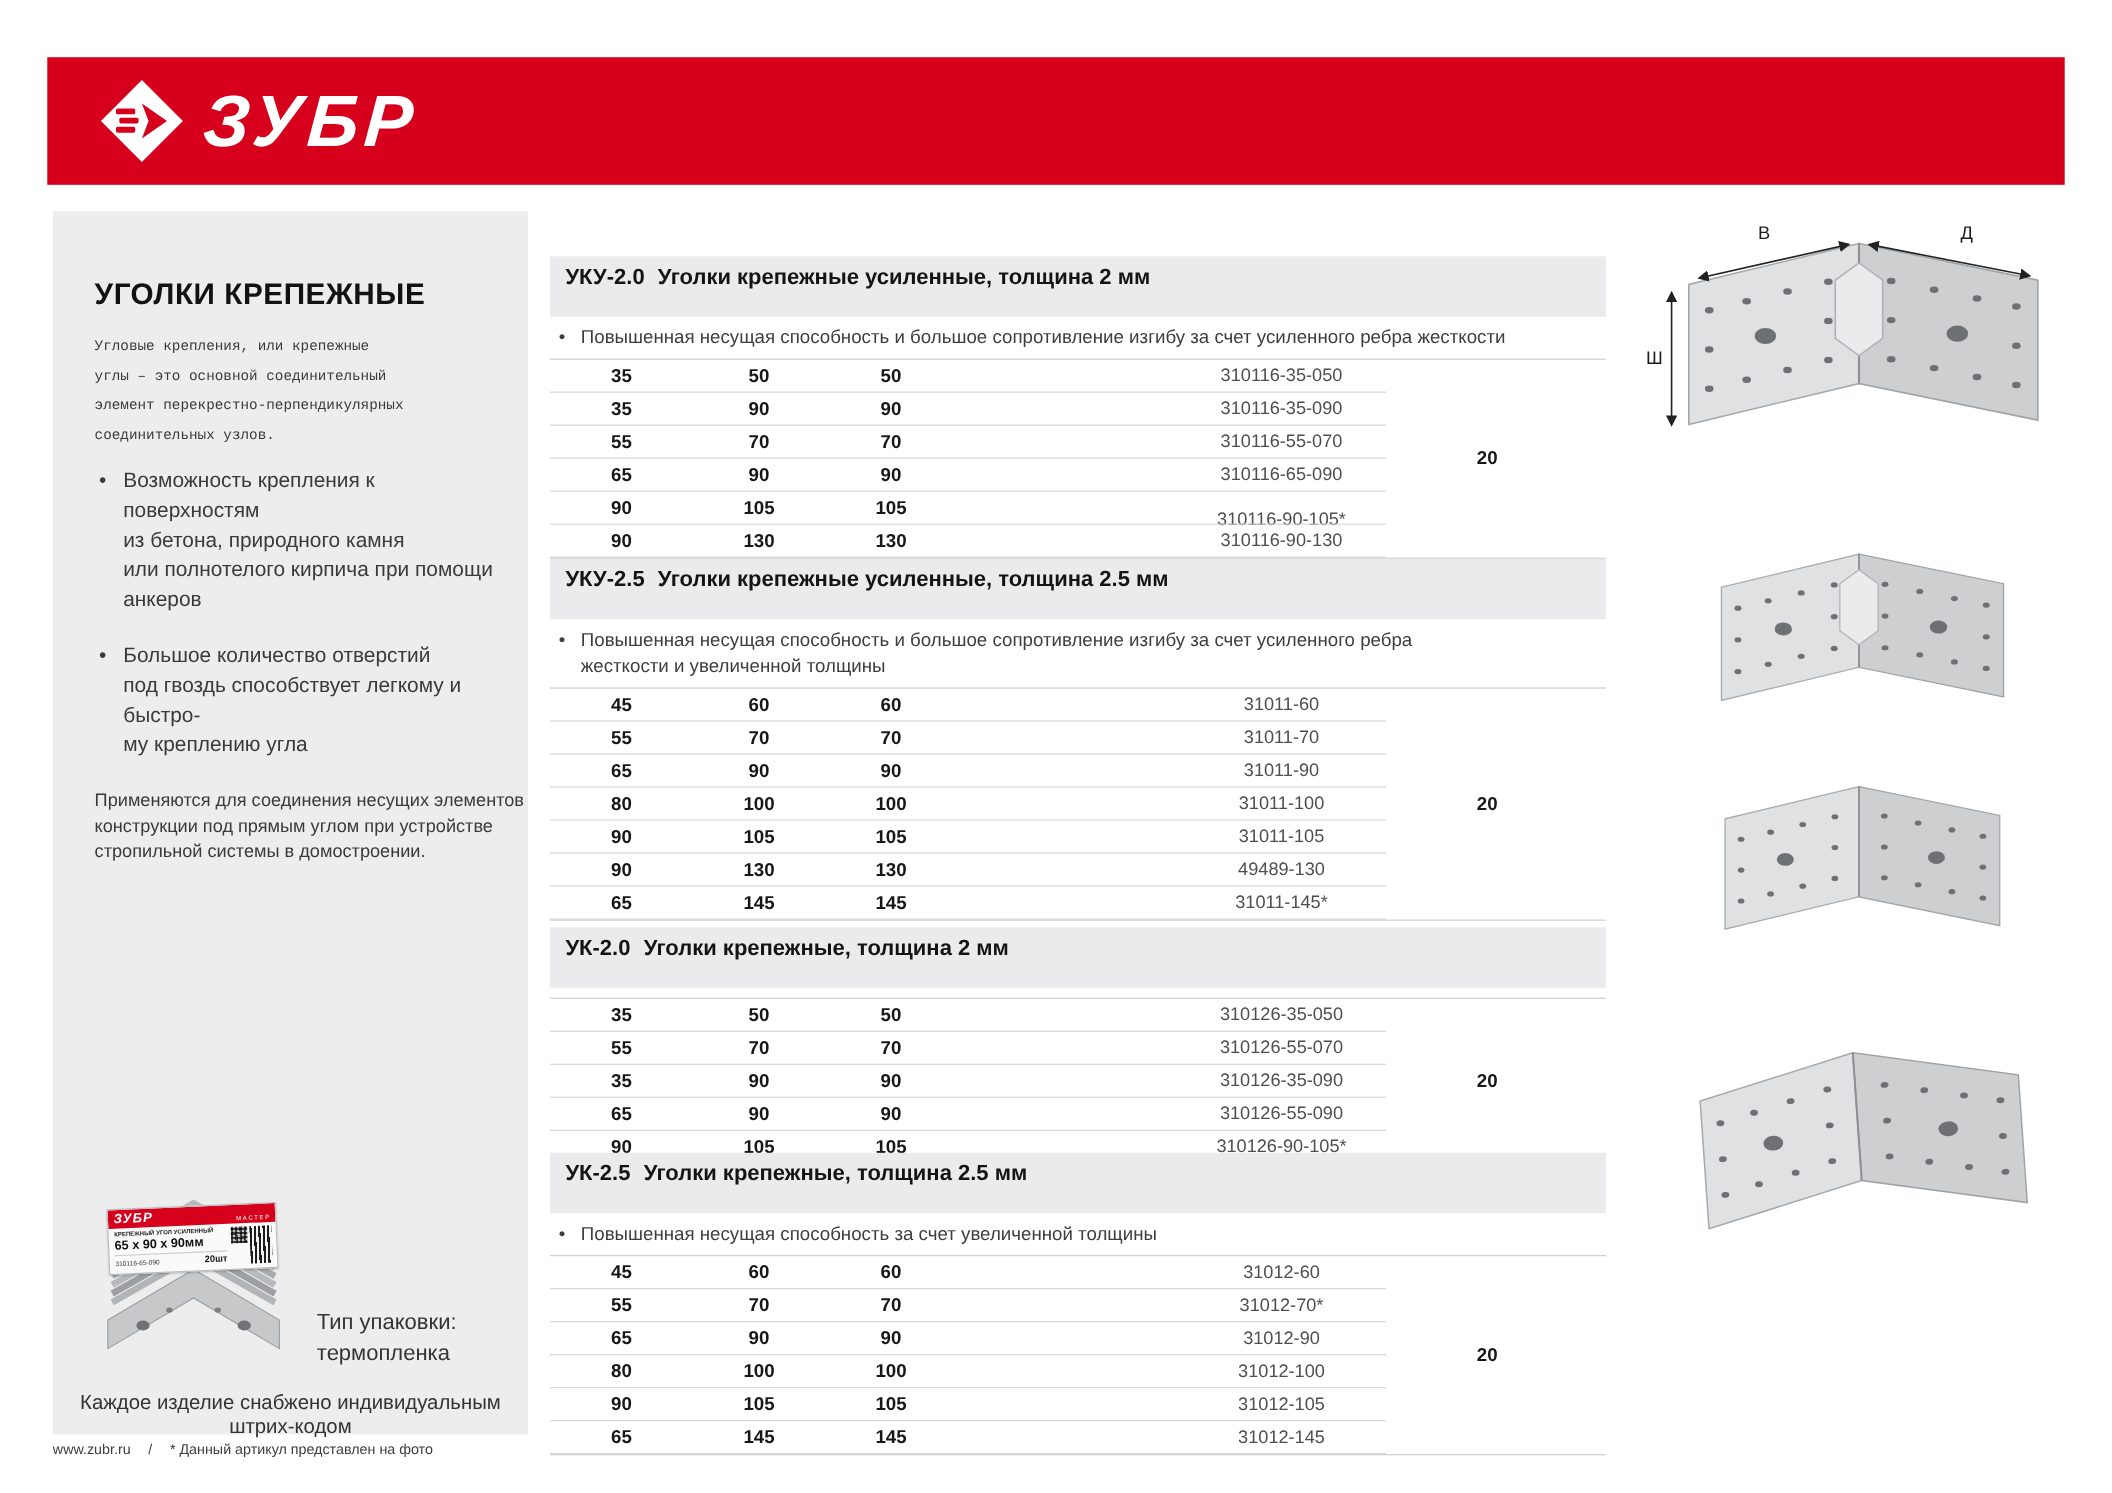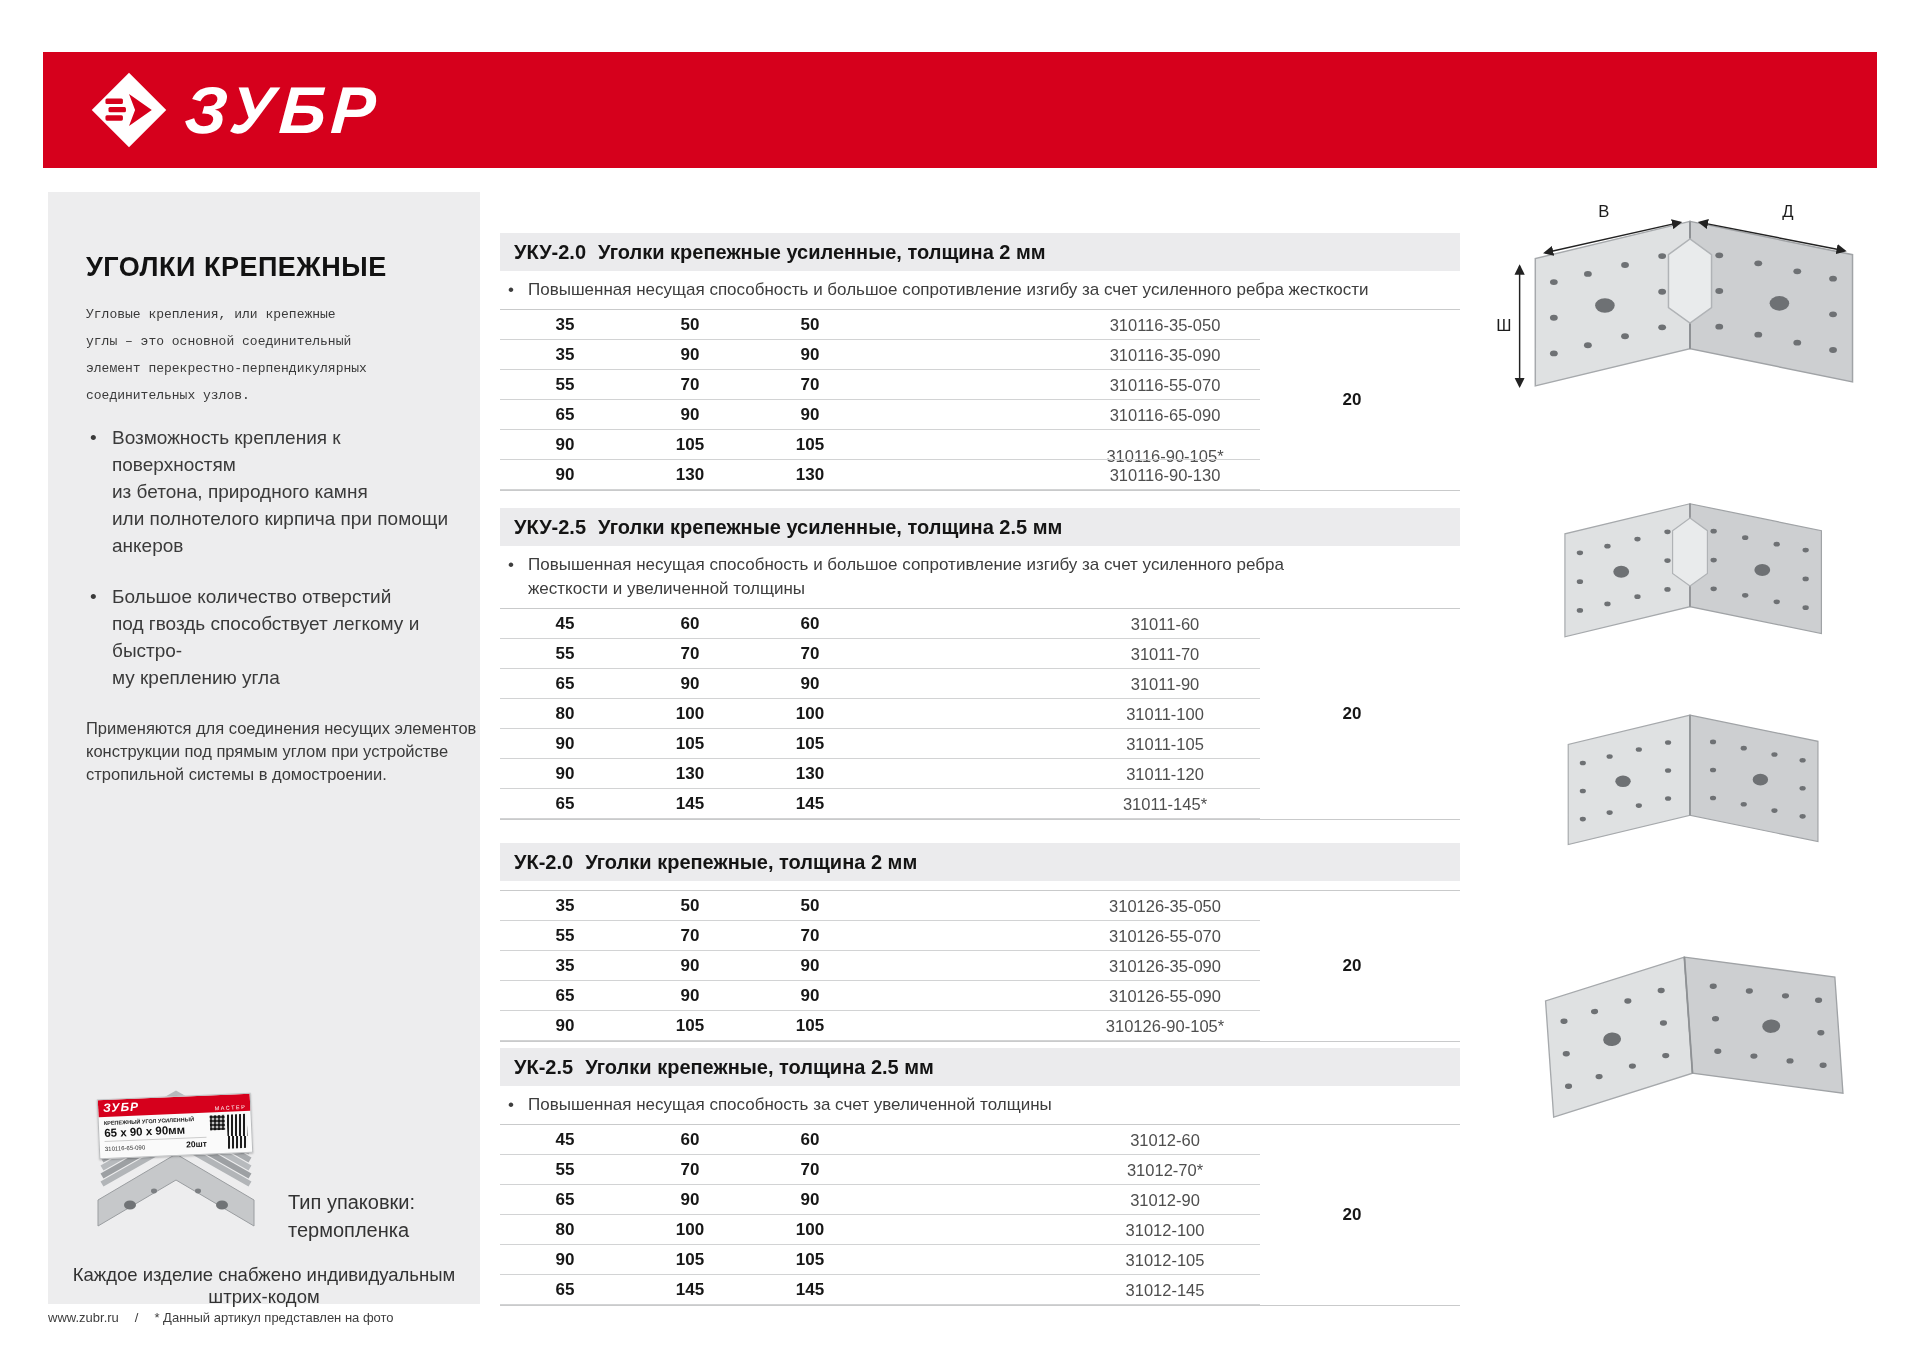--- a/index.html
+++ b/index.html
@@ -54,21 +54,21 @@
   .footer .site{margin-right:16px;}
   .footer .sep{margin-right:16px;}
 
   
   .table-area{position:absolute;left:500px;top:192px;width:960px;height:1122px;}
   .thead{position:absolute;left:0;top:8px;width:960px;height:24px;}
   .th{position:absolute;top:0;transform:translateX(-50%);white-space:nowrap;font-size:15px;font-weight:bold;
       line-height:24px;color:#161616;}
   .tsection{position:absolute;left:0;width:960px;}
   #s0{top:41px}#s1{top:316px}#s2{top:651px}#s3{top:856px}
-  .band{height:38px;background:#ebebed;line-height:38px;padding-left:14px;font-size:20px;font-weight:bold;color:#141414;}
+  .band{height:55px;background:#ebebed;line-height:38px;padding-left:14px;font-size:20px;font-weight:bold;color:#141414;}
   .band .code{margin-right:12px;}
   .bullet{position:relative;margin-top:7px;padding-left:28px;font-size:17px;line-height:24px;color:#3d3d3d;white-space:pre-line;}
   .bullet::before{content:"•";position:absolute;left:8px;top:0;color:#3d3d3d;}
   .rows{position:relative;margin-top:7px;border-top:1px solid #c9cacb;border-bottom:1px solid #c9cacb;}
   .s-norows .rows{margin-top:9px;}
   .trow{position:relative;height:30px;}
   .trow::after{content:"";position:absolute;left:0;right:200px;bottom:0;border-bottom:1px solid #d2d3d4;}
   .trow:last-child::after{border-bottom:none;}
   .cell{position:absolute;top:50%;transform:translate(-50%,-50%);font-size:17px;font-weight:bold;color:#171717;white-space:nowrap;}
   .cell.art{font-weight:normal;font-size:16.5px;color:#4e4e4e;}
@@ -250,21 +250,21 @@
           <div class="trow">
             <div class="cell" style="left: 65px;">90</div>
             <div class="cell" style="left: 190px;">105</div>
             <div class="cell" style="left: 310px;">105</div>
             <div class="cell art" style="left: 665px;">31011-105</div>
           </div>
           <div class="trow">
             <div class="cell" style="left: 65px;">90</div>
             <div class="cell" style="left: 190px;">130</div>
             <div class="cell" style="left: 310px;">130</div>
-            <div class="cell art" style="left: 665px;">31011-120</div>
+            <div class="cell art" style="left: 665px;">49489-130</div>
           </div>
           <div class="trow">
             <div class="cell" style="left: 65px;">65</div>
             <div class="cell" style="left: 190px;">145</div>
             <div class="cell" style="left: 310px;">145</div>
             <div class="cell art" style="left: 665px;">31011-145*</div>
           </div>
           <div class="qty">20</div>
         </div>
     </section>

